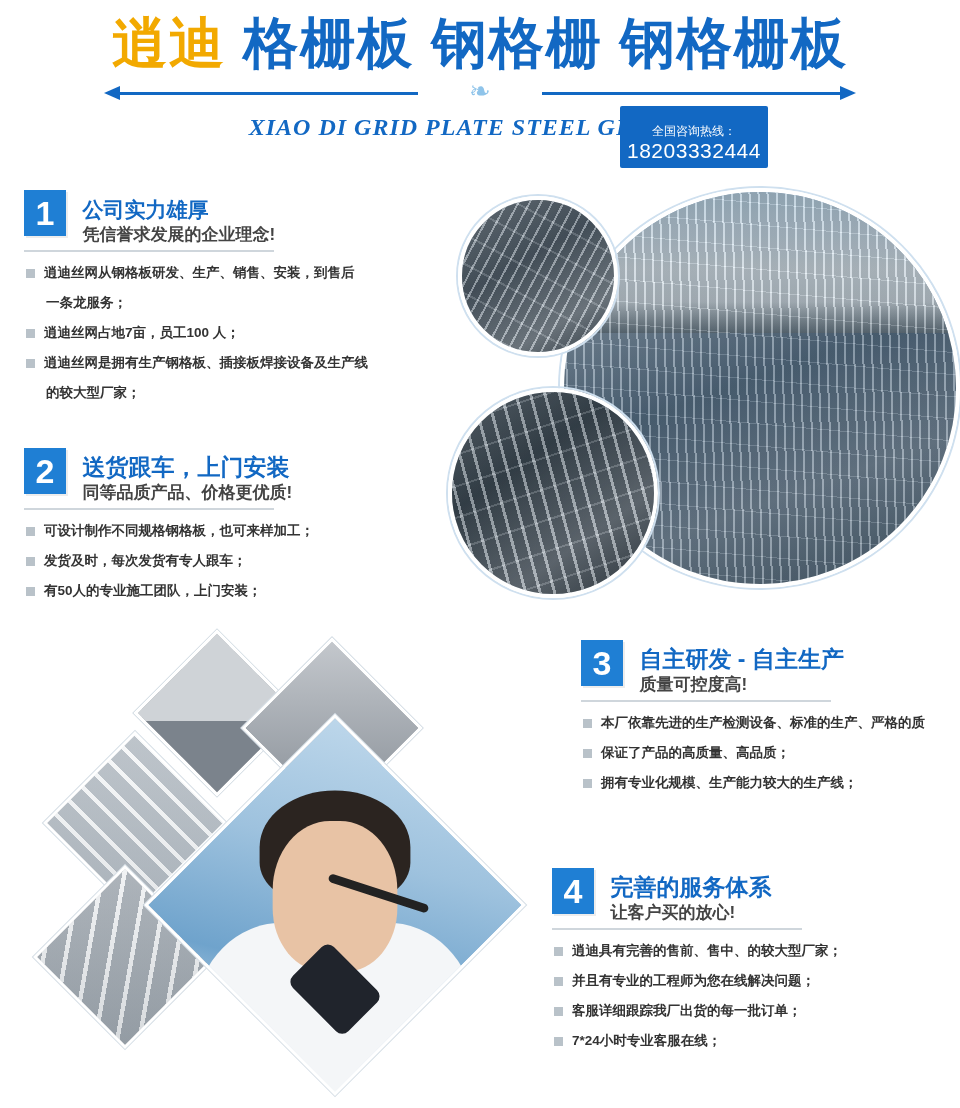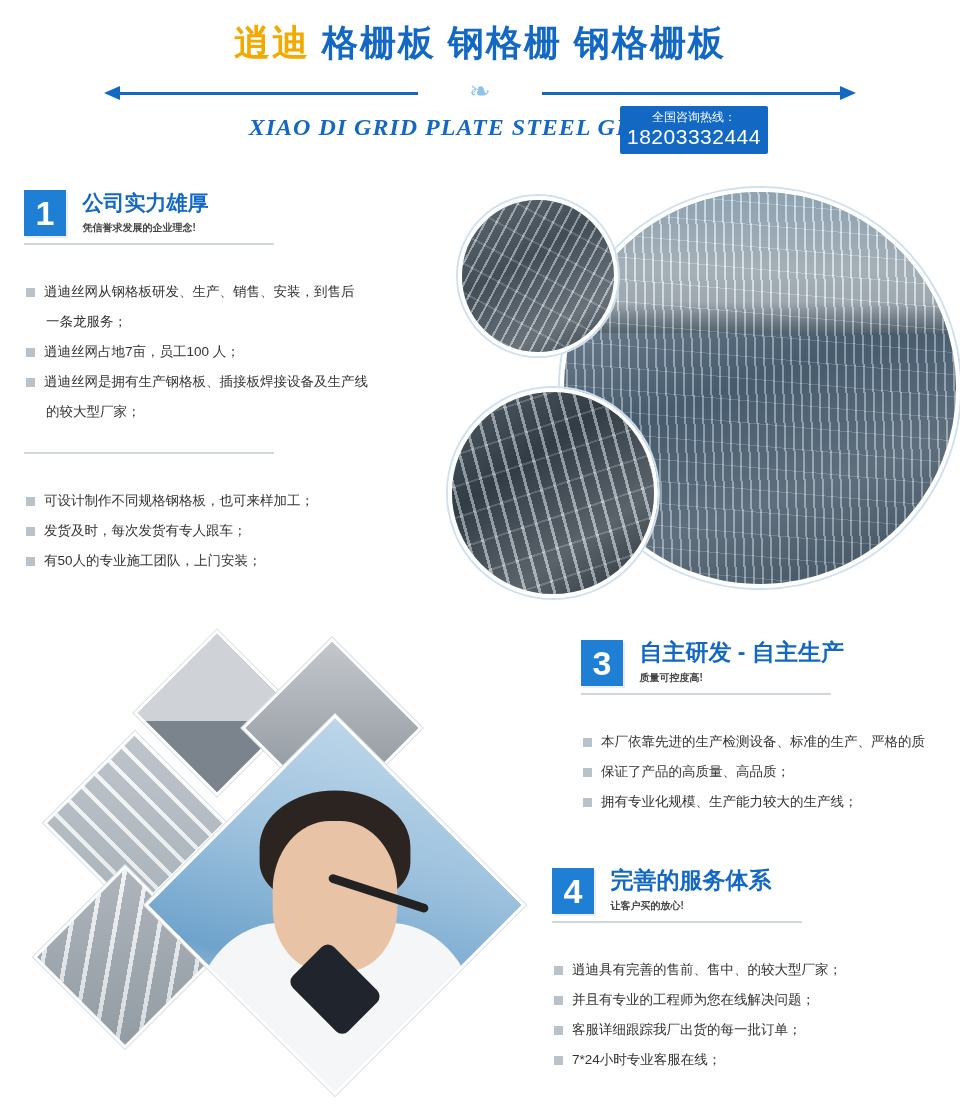--- a/index.html
+++ b/index.html
@@ -15,21 +15,21 @@
 
   
   .header {
     position: relative;
     width: 960px;
     height: 168px;
     padding-top: 14px;
   }
   .header-title {
     text-align: center;
-    font-size: 36px;
+    font-size: 55px;
     font-weight: bold;
     letter-spacing: 2px;
     line-height: 58px;
     white-space: nowrap;
   }
   .title-brand { color: #f2a900; }
   .title-rest  { color: #1268c3; }
 
   .divider-row {
     position: relative;
@@ -83,21 +83,21 @@
     color: #1268c3;
   }
   .hotline-box {
     position: absolute;
     right: 192px;
     top: -6px;
     width: 148px;
     background: #1268c3;
     color: #ffffff;
     text-align: center;
-    padding: 3px 4px 5px 4px;
+    padding: 17px 4px 5px 4px;
     border-radius: 2px;
   }
   .hotline-label { font-size: 12px; line-height: 16px; }
   .hotline-number {
     font-size: 21px;
     font-weight: normal;
     line-height: 24px;
     letter-spacing: 0.5px;
   }
 
@@ -111,41 +111,42 @@
     font-weight: bold;
     text-align: center;
     line-height: 46px;
     vertical-align: top;
     box-shadow: 2px 2px 0 rgba(0,0,0,0.07);
   }
   .heading-wrap {
     display: inline-block;
     margin-left: 12px;
     vertical-align: top;
+    margin-top: 7px;
   }
   .heading-main {
     font-size: 21px;
     font-weight: bold;
     color: #1268c3;
     line-height: 25px;
   }
   .heading-sub {
-    font-size: 10px;
+    font-size: 17px;
     font-weight: bold;
     color: #444444;
     line-height: 22px;
     margin-top: 2px;
   }
   .heading-rule {
     width: 250px;
     height: 2px;
     background: #cfd6dc;
     margin-top: 4px;
   }
-  .bullets { margin-top: 32px; }
+  .bullets { margin-top: 6px; font-weight: bold; }
   .bullet {
     position: relative;
     padding-left: 20px;
     font-size: 13.5px;
     color: #333333;
     line-height: 30px;
   }
   .bullet::before {
     content: "";
     position: absolute;
@@ -379,20 +380,27 @@
       <span>逍迪丝网占地7亩，员工100 人；</span>
     </div>
     <div class="bullet">
       <span>逍迪丝网是拥有生产钢格板、插接板焊接设备及生产线</span>
       <span class="indent">的较大型厂家；</span>
     </div>
   </div>
 </div>
 
 <div class="sec2">
+  <div>
+    <span class="num-badge">2</span>
+    <span class="heading-wrap">
+      <span class="heading-main">送货跟车，上门安装</span>
+      <div class="heading-sub">同等品质产品、价格更优质!</div>
+    </span>
+  </div>
   <div class="heading-rule"></div>
   <div class="bullets">
     <div class="bullet">
       <span>可设计制作不同规格钢格板，也可来样加工；</span>
     </div>
     <div class="bullet">
       <span>发货及时，每次发货有专人跟车；</span>
     </div>
     <div class="bullet">
       <span>有50人的专业施工团队，上门安装；</span>

